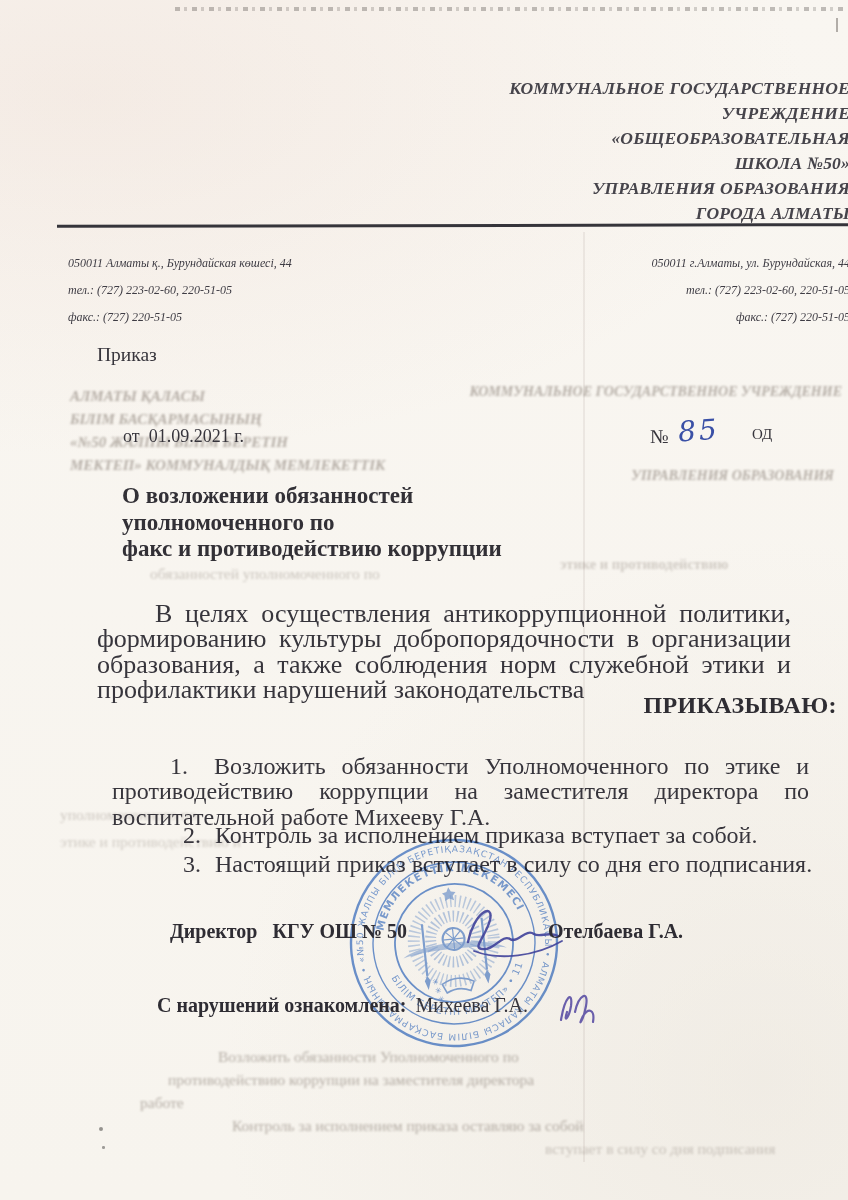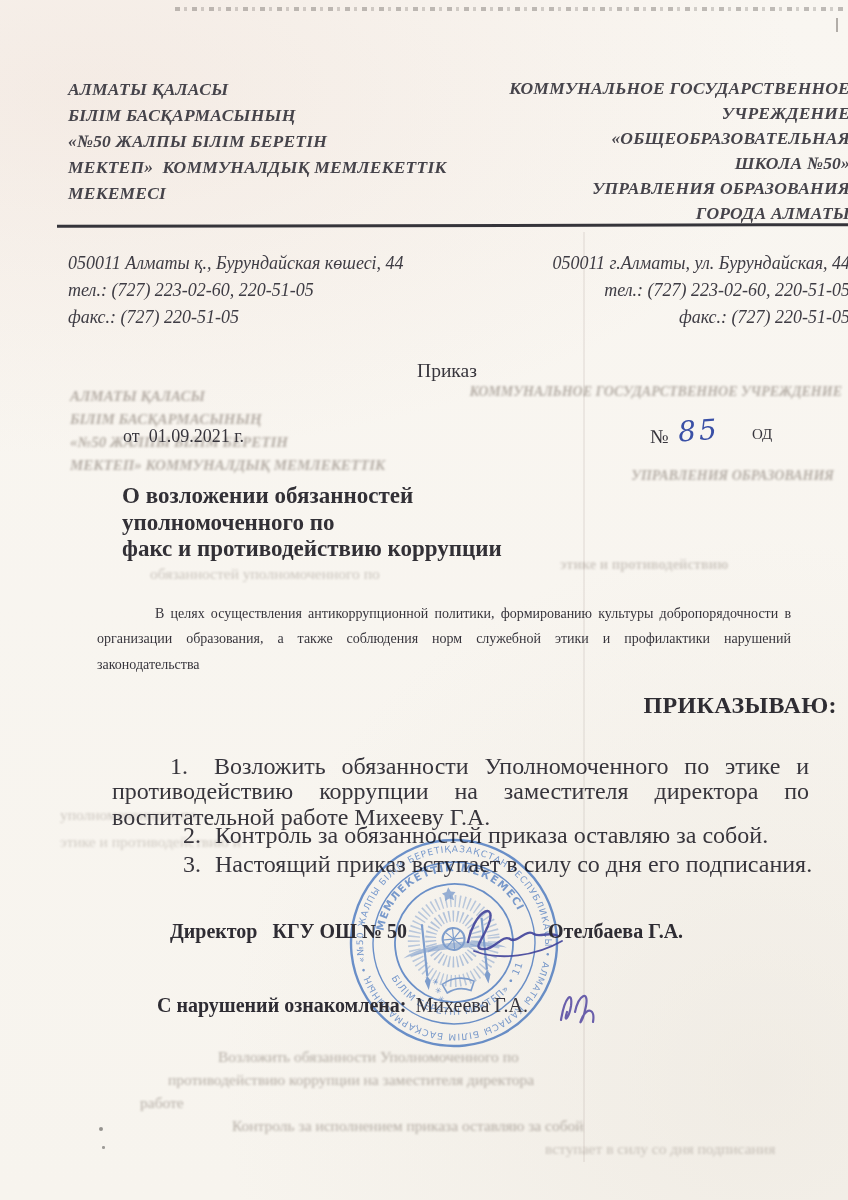--- a/index.html
+++ b/index.html
@@ -12,32 +12,32 @@
     font-family:"Liberation Serif","DejaVu Serif",serif;
     color:#37353c;
   }
   .abs{position:absolute;}
   .pre{white-space:pre;}
   
   .lh{font-weight:bold;font-style:italic;font-size:17.5px;line-height:26px;color:#46444b;letter-spacing:.2px;}
   .lh-kk{left:68px;top:76px;width:420px;}
   .lh-ru{left:448px;top:76px;width:402px;text-align:right;line-height:25px;}
   .rule{left:57px;top:224px;width:791px;height:2.6px;background:#35343a;transform:rotate(-.12deg);}
-  .addr{font-style:italic;font-size:18px;line-height:27px;color:#3e3c44;}
+  .addr{font-style:italic;font-size:12px;line-height:27px;color:#3e3c44;}
   .addr-kk{left:68px;top:250px;width:420px;}
   .addr-ru{left:428px;top:250px;width:422px;text-align:right;}
   
-  .doc-type{left:97px;top:360px;width:700px;text-align:center;font-size:19.5px;}
+  .doc-type{left:97px;top:344px;width:700px;text-align:left;font-size:19.5px;}
   .date-line{left:123px;top:426px;font-size:18px;}
   .num-sign{left:650px;top:426px;font-size:19.5px;}
   .num-hand{left:678px;top:414px;font-size:28px;font-style:italic;color:#3a50a6;
             transform:rotate(-4deg);letter-spacing:3px;font-family:"DejaVu Serif",serif;}
   .num-suf{left:752px;top:426px;font-size:15px;}
   .subject{left:122px;top:483px;width:560px;font-weight:bold;font-size:23px;line-height:26.5px;color:#323036;}
-  .preamble{left:97px;top:601px;width:694px;margin:0;font-size:14px;line-height:25.3px;
+  .preamble{left:97px;top:601px;width:694px;margin:0;font-size:26px;line-height:25.3px;
             text-align:justify;text-indent:58px;}
   .command{left:97px;top:692px;width:740px;text-align:right;font-weight:bold;font-size:24px;letter-spacing:.4px;color:#2f2d33;}
   .item{margin:15px;font-size:24px;line-height:25.3px;}
   .item1{left:97px;top:739px;width:697px;text-align:justify;text-indent:58px;}
   .item2{left:97px;top:808px;width:720px;text-indent:71px;}
   .item3{left:97px;top:837px;width:720px;text-indent:71px;}
   .inum{margin-right:14px;}
   .item1 .inum{margin-right:26px;}
   
   .sig-row{font-weight:bold;font-size:20px;color:#2e2c33;}
@@ -95,27 +95,20 @@
     <span class="ghost g7">этике и противодействию</span>
     <span class="ghost g8">уполномоченного по</span>
     <span class="ghost g9">этике и противодействию и</span>
     <span class="ghost g10">Возложить обязанности Уполномоченного по</span>
     <span class="ghost g11">противодействию коррупции на заместителя директора</span>
     <span class="ghost g12">работе</span>
     <span class="ghost g13">Контроль за исполнением приказа оставляю за собой</span>
     <span class="ghost g14">вступает в силу со дня подписания</span>
   </div>
 
-  <div class="abs lh lh-kk">
-    <div class="pre">АЛМАТЫ ҚАЛАСЫ</div>
-    <div class="pre">БІЛІМ БАСҚАРМАСЫНЫҢ</div>
-    <div class="pre">«№50 ЖАЛПЫ БІЛІМ БЕРЕТІН</div>
-    <div class="pre">МЕКТЕП»  КОММУНАЛДЫҚ МЕМЛЕКЕТТІК</div>
-    <div class="pre">МЕКЕМЕСІ</div>
-  </div>
   <div class="abs lh lh-ru">
     <div class="pre">КОММУНАЛЬНОЕ ГОСУДАРСТВЕННОЕ</div>
     <div class="pre">УЧРЕЖДЕНИЕ</div>
     <div class="pre">«ОБЩЕОБРАЗОВАТЕЛЬНАЯ</div>
     <div class="pre">ШКОЛА №50»</div>
     <div class="pre">УПРАВЛЕНИЯ ОБРАЗОВАНИЯ</div>
     <div class="pre">ГОРОДА АЛМАТЫ</div>
   </div>
 
   <div class="abs rule"></div>
@@ -141,21 +134,21 @@
     <div>О возложении обязанностей</div>
     <div>уполномоченного по</div>
     <div>факс и противодействию коррупции</div>
   </div>
 
   <p class="abs preamble">В целях осуществления антикоррупционной политики, формированию культуры добропорядочности в организации образования, а также соблюдения норм служебной этики и профилактики нарушений законодательства</p>
 
   <div class="abs command">ПРИКАЗЫВАЮ:</div>
 
   <p class="abs item item1"><span class="inum">1.</span><span>Возложить обязанности Уполномоченного по этике и противодействию коррупции на заместителя директора по воспитательной работе Михееву Г.А.</span></p>
-  <p class="abs item item2"><span class="inum">2.</span><span>Контроль за обязанностей приказа оставляю за собой.</span></p>
+  <p class="abs item item2"><span class="inum">2.</span><span>Контроль за исполнением приказа вступает за собой.</span></p>
   <p class="abs item item3"><span class="inum">3.</span><span>Настоящий приказ вступает в силу со дня его подписания.</span></p>
 
   <svg class="abs stamp" viewBox="-112 -112 224 224">
     <defs>
       <path id="ringO" d="M0,-91 a91,91 0 1,1 -0.01,0"></path>
       <path id="ringIT" d="M-69,-19 A71.5,71.5 0 0 1 69,-19"></path>
       <path id="ringIB" d="M-66,28 A71.5,71.5 0 0 0 66,28"></path>
     </defs>
     <g stroke="#4d7fd0" fill="none" transform="rotate(-6)">
       <circle r="103" stroke-width="2.4"></circle>

